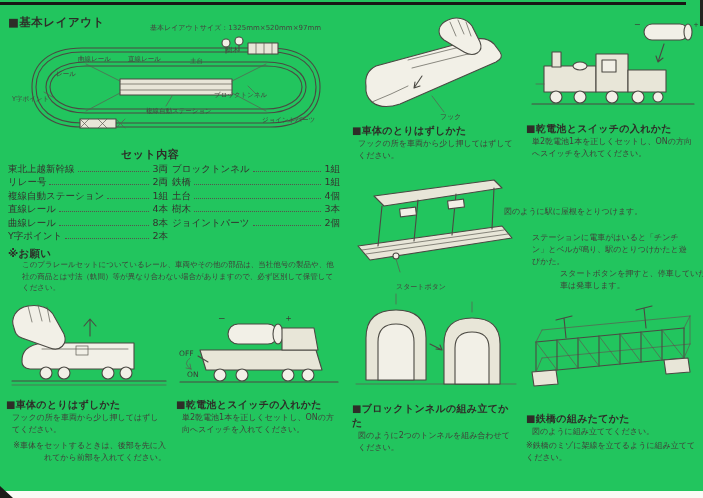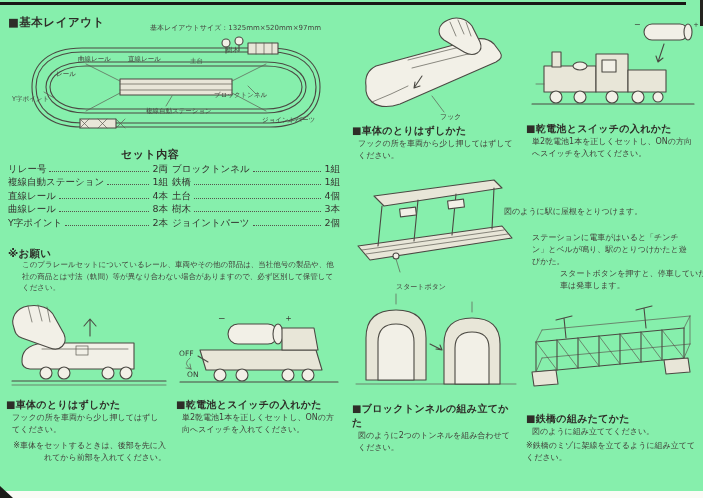--- a/index.html
+++ b/index.html
@@ -1,19 +1,19 @@
 <!DOCTYPE html>
 <html><head>
 <meta charset="utf-8">
 <style>
   * { margin:0; padding:0; box-sizing:border-box; }
   html,body { background:#9a9a94; }
   .page {
     position:relative; width:703px; height:498px; margin:0 auto;
-    background:#86efac; overflow:hidden;
+    background:#22c55e; overflow:hidden;
     font-family:"DejaVu Sans", sans-serif; color:#3b3a35;
   }
   .abs { position:absolute; }
   .top-rule { left:0; top:2px; width:686px; height:3px; background:#181815; }
   .edge-right { left:700px; top:0; width:3px; height:26px; background:#23231f; }
   .bottom-strip { left:0; top:491px; width:703px; height:7px; background:#fbfaf6; }
   .corner-tri { left:0; top:486px; width:0; height:0;
     border-bottom:12px solid #1b1b18; border-right:13px solid transparent; }
 
   .sec-title { position:absolute; font-weight:bold; font-size:11.5px; color:#2e2d28; white-space:nowrap; letter-spacing:0.5px; }
@@ -75,20 +75,25 @@
   <div class="lbl" style="left:190px; top:57px;">土台</div>
   <div class="lbl" style="left:226px; top:46px;">樹木</div>
   <div class="lbl" style="left:12px; top:95px;">Y字ポイント</div>
   <div class="lbl" style="left:146px; top:107px;">複線自動ステーション</div>
   <div class="lbl" style="left:214px; top:91px;">ブロックトンネル</div>
   <div class="lbl" style="left:262px; top:116px;">ジョイントパーツ</div>
 
   <div class="sec-title" style="left:121px; top:147px; font-size:11px;">セット内容</div>
 
   <div class="parts" style="left:8px; top:163px; width:160px;">
+    <div class="row">
+        <span class="nm">東北上越新幹線</span>
+        <span class="dots"></span>
+        <span class="qty">3両</span>
+      </div>
     <div class="row">
         <span class="nm">リレー号</span>
         <span class="dots"></span>
         <span class="qty">2両</span>
       </div>
     <div class="row">
         <span class="nm">複線自動ステーション</span>
         <span class="dots"></span>
         <span class="qty">1組</span>
       </div>

